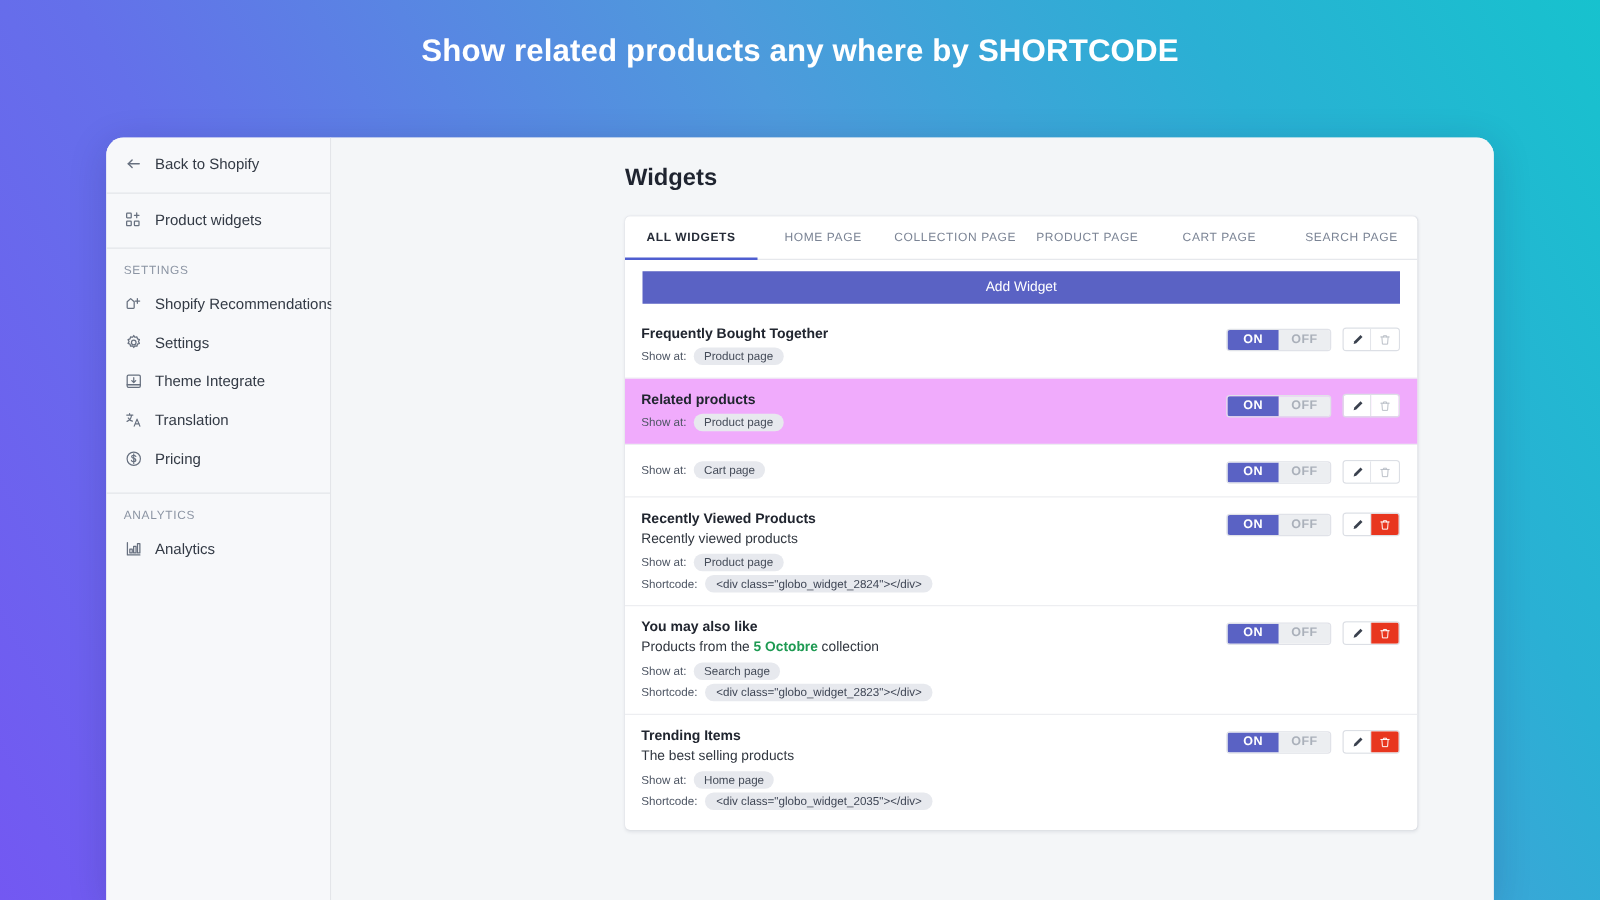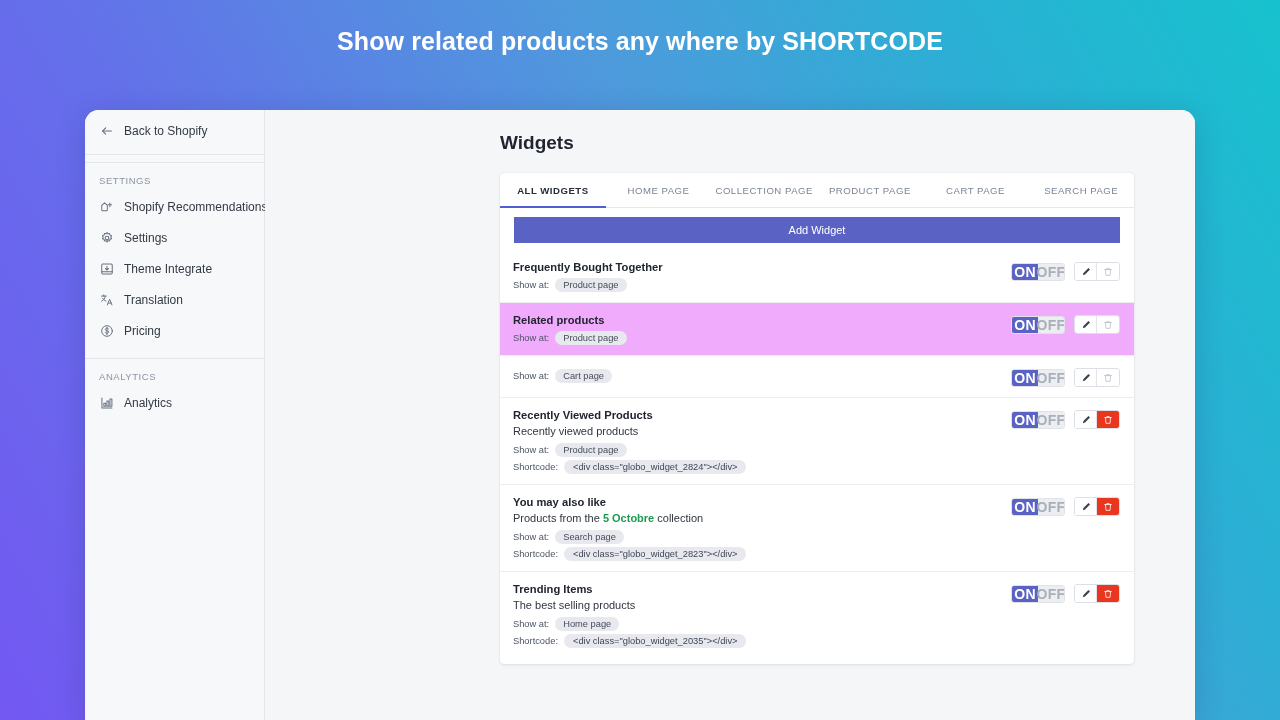--- a/index.html
+++ b/index.html
@@ -226,24 +226,24 @@
     padding-top: 2px;
   }
   .toggle {
     display: flex;
     border-radius: 3px;
     overflow: hidden;
     height: 18px;
     border: 1px solid #e0e2e8;
   }
   .toggle .seg {
-    font-size: 14px;
+    font-size: 10px;
     font-weight: bold;
     letter-spacing: 0.3px;
-    width: 26px;
+    width: 41px;
     display: flex;
     align-items: center;
     justify-content: center;
     cursor: pointer;
   }
   .toggle .on  { background: #5a62c4; color: #ffffff; }
   .toggle .off { background: #eceef1; color: #aab0ba; }
 
   .actions {
     display: flex;
@@ -281,20 +281,31 @@
         <svg width="14" height="14" viewBox="0 0 16 16" fill="none" stroke="#67707f" stroke-width="1.3" stroke-linecap="round" stroke-linejoin="round">
           <path d="M13 8H3"></path>
             <path d="M6.5 4.5L3 8l3.5 3.5"></path>
         </svg>
       </span>
       <span>Back to Shopify</span>
     </div>
 
     <div class="nav-sep"></div>
 
+    <div class="nav-item" style="margin-top:5px;">
+      <span class="icn">
+        <svg width="14" height="14" viewBox="0 0 16 16" fill="none" stroke="#67707f" stroke-width="1.15">
+          <rect x="1.5" y="1.8" width="4.2" height="4.2" rx="0.6"></rect>
+          <rect x="1.5" y="9" width="4.2" height="4.2" rx="0.6"></rect>
+          <rect x="8.6" y="9" width="4.2" height="4.2" rx="0.6"></rect>
+          <path d="M10.7 1.6v4.3M8.6 3.75h4.2" stroke-linecap="round"></path>
+        </svg>
+      </span>
+      <span>Product widgets</span>
+    </div>
 
     <div class="nav-sep"></div>
 
     <div class="nav-group-label">SETTINGS</div>
 
     <div class="nav-item">
       <span class="icn">
         <svg width="14" height="14" viewBox="0 0 16 16" fill="none" stroke="#67707f" stroke-width="1.15" stroke-linecap="round" stroke-linejoin="round">
           <path d="M2 6.2L5.2 3.3l3.2 2.9v5.3a.7.7 0 01-.7.7H2.7a.7.7 0 01-.7-.7z"></path>
           <path d="M11.3 3.4v4.2M9.3 5.5h4.1"></path>

